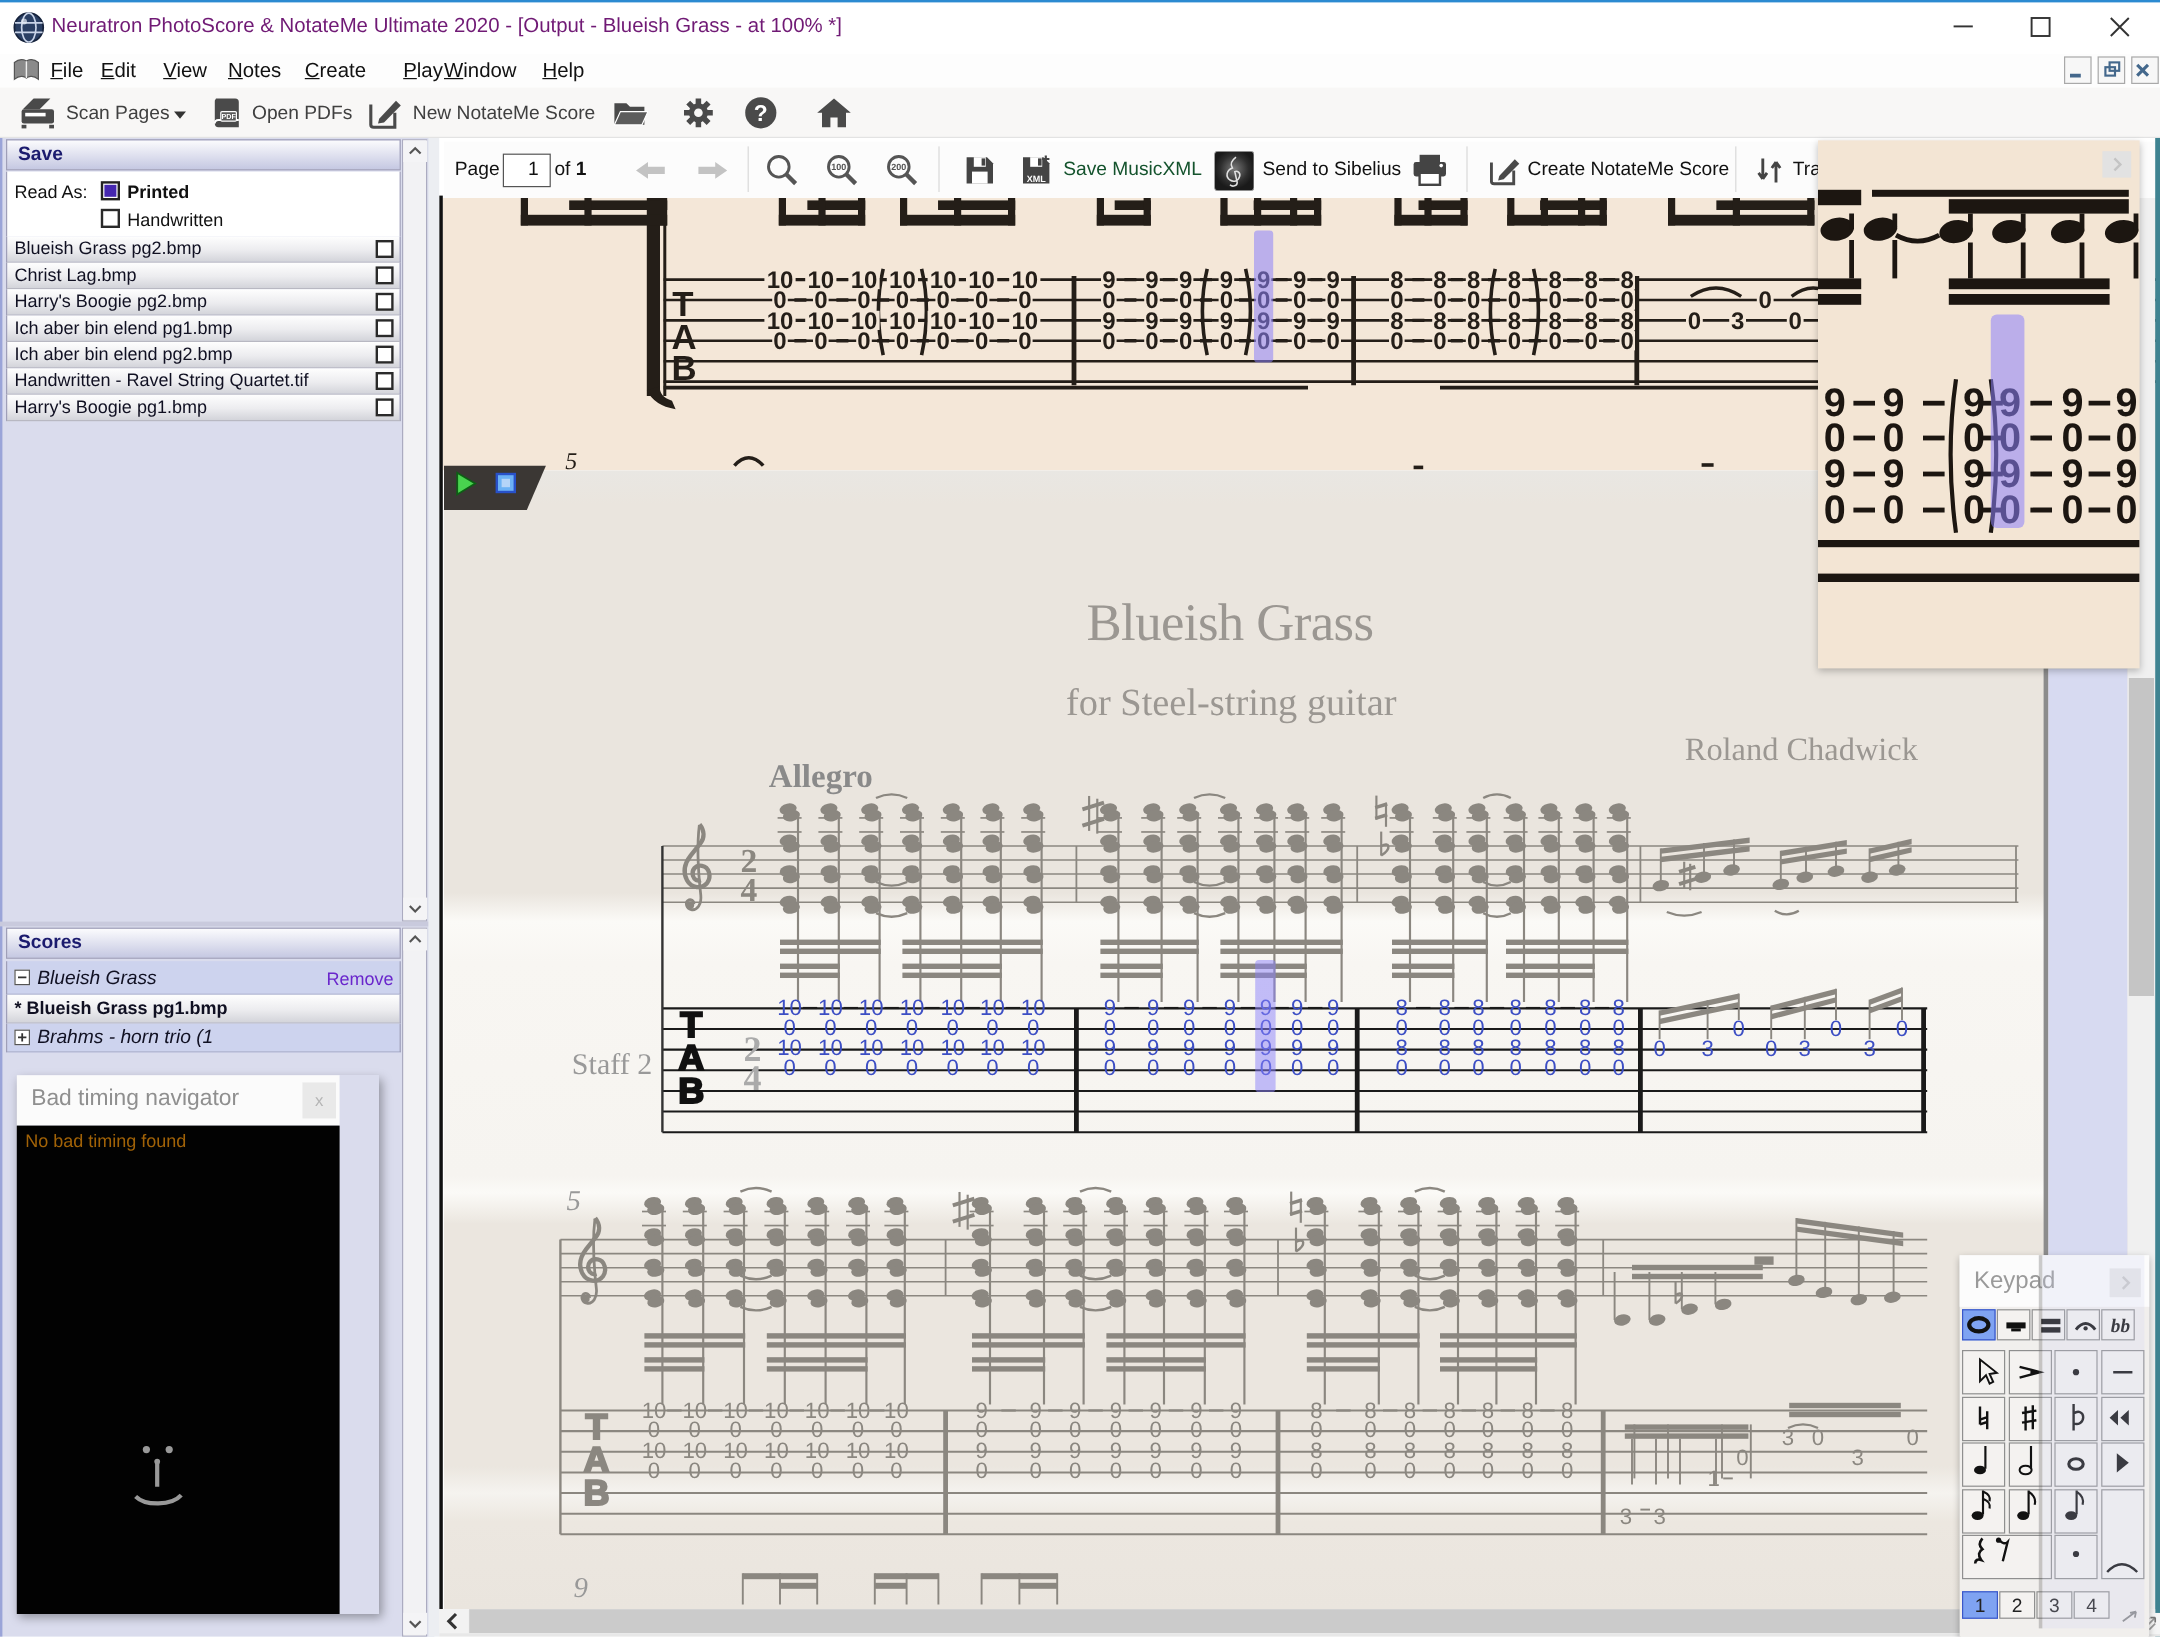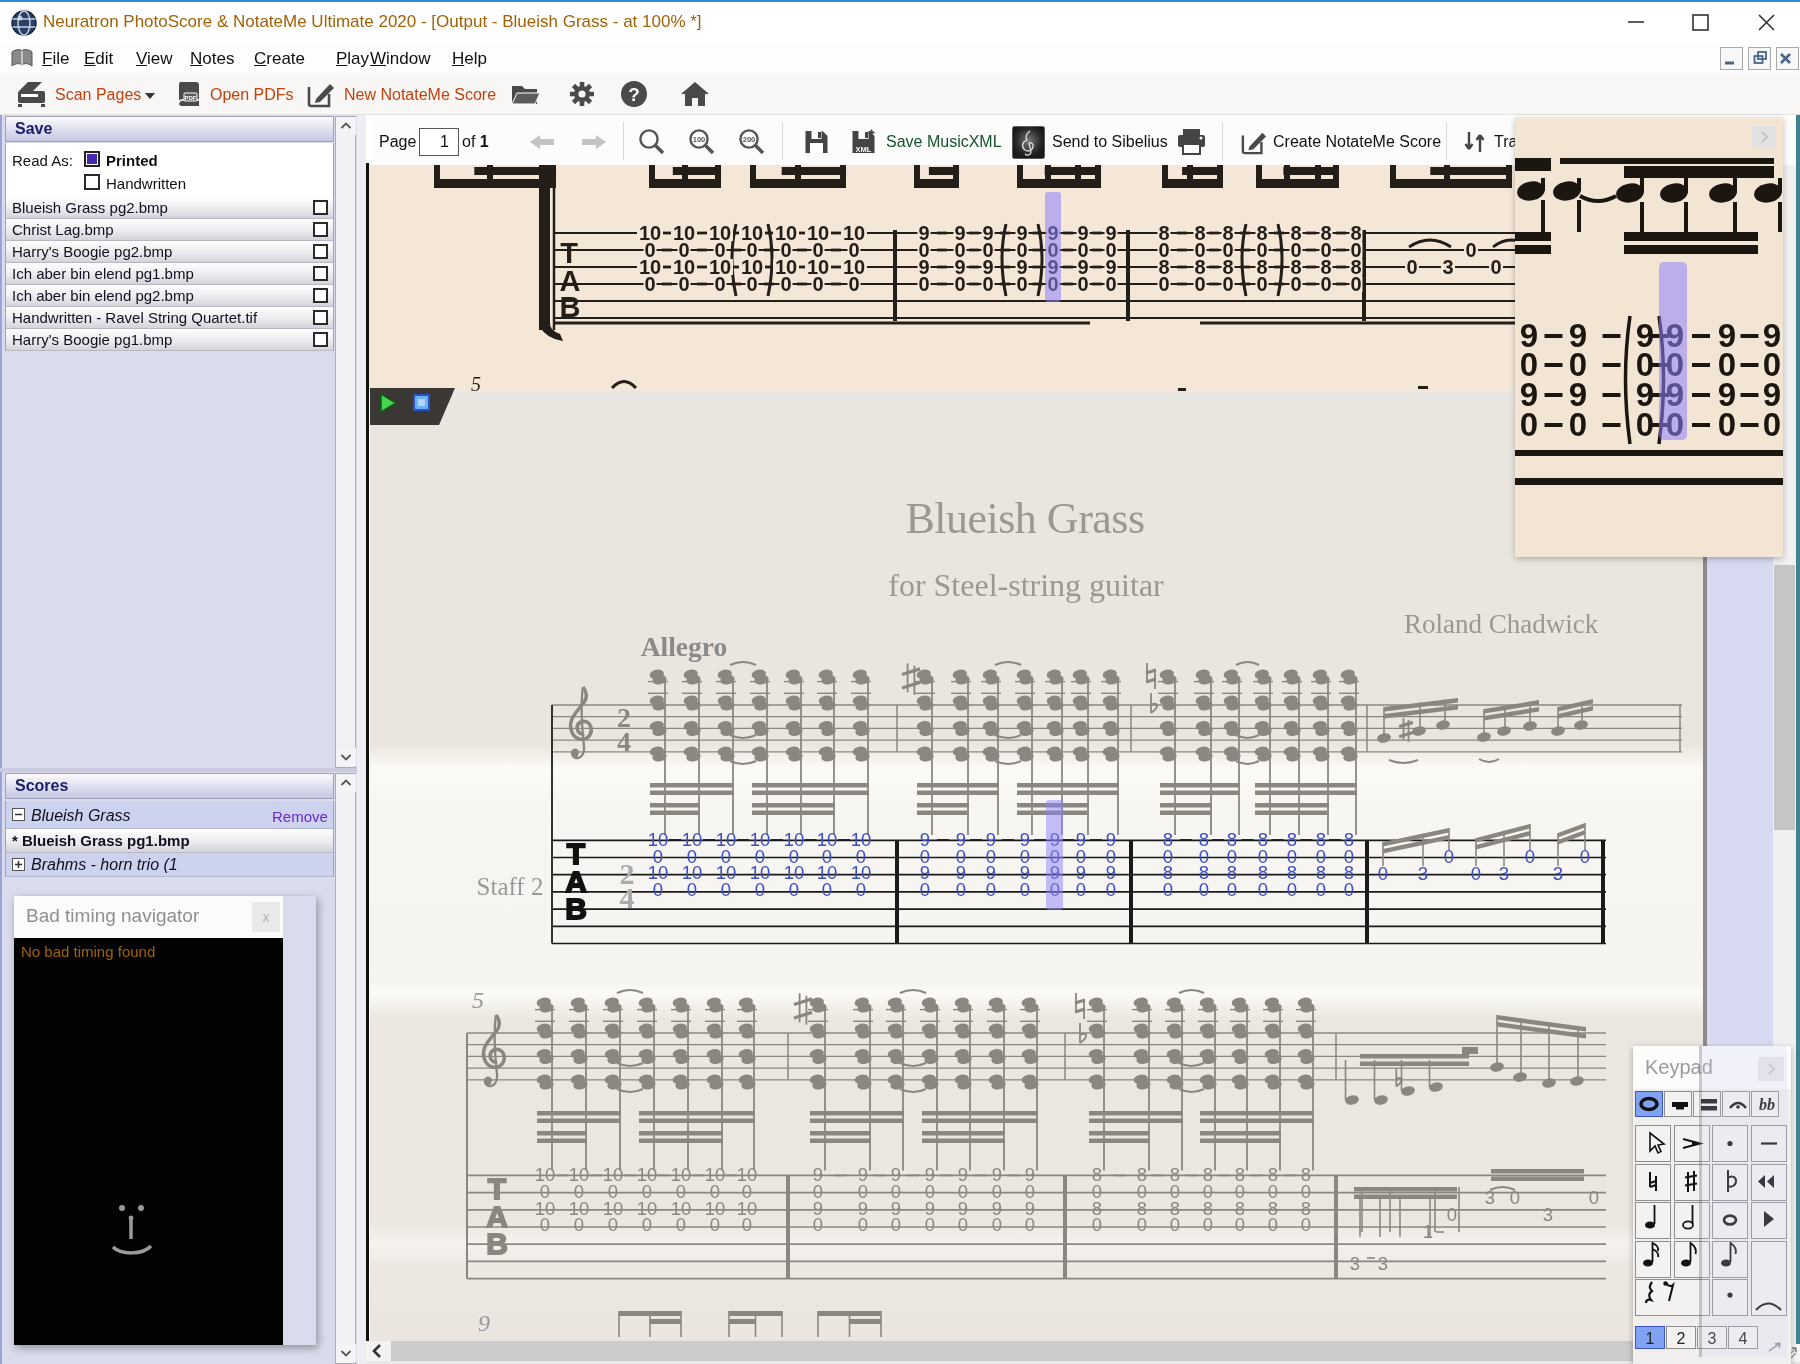--- a/index.html
+++ b/index.html
@@ -1,23 +1,23 @@
 <!DOCTYPE html>
 <html><head><meta charset="utf-8"><style>
 *{margin:0;padding:0;box-sizing:border-box;}
 body{width:1800px;height:1364px;overflow:hidden;position:relative;
  font-family:"Liberation Sans",sans-serif;background:#fff;}
 .abs{position:absolute;}
 .titlebar{left:0;top:0;width:1800px;height:45px;background:#ffffff;border-top:2px solid #2b8ad1;}
-.title-text{left:43px;top:12px;font-size:17px;color:#a16207;}
+.title-text{left:43px;top:12px;font-size:17px;color:#701a75;}
 .menubar{left:0;top:45px;width:1800px;height:28px;background:#fdfdfd;}
 .menu-item{top:49px;font-size:17px;color:#111;}
 .menu-item u{text-decoration:underline;}
 .toolbar{left:0;top:73px;width:1800px;height:42px;background:#f8f7f6;border-bottom:1px solid #e3e3e3;}
-.tb-label{top:86px;font-size:16px;color:#c2410c;}
+.tb-label{top:86px;font-size:16px;color:#404040;}
 .leftpanel{left:0;top:115px;width:362px;height:1249px;background:#dadced;}
 .panel-hdr{left:5px;width:329px;height:26px;background:linear-gradient(#fbfbfd,#c5c8e2);
  border:1px solid #9f9fb8;font-size:16px;font-weight:bold;color:#1b1b6e;padding:3px 0 0 9px;}
 .readas{left:5px;width:329px;background:#fff;border-left:1px solid #9f9fb8;border-right:1px solid #9f9fb8;}
 .filerow{left:5px;width:329px;height:22px;background:linear-gradient(#fefefe 0%,#ececef 55%,#d3d4da 100%);
  border-left:1px solid #9f9fb8;border-right:1px solid #9f9fb8;border-bottom:1px solid #b8b8c2;
  font-size:15px;color:#101022;padding:2px 0 0 6px;white-space:nowrap;}
 .cb{position:absolute;width:16px;height:16px;background:#fff;border:2px solid #2a2a2a;}
 .bluerow{left:5px;width:329px;height:24px;background:#cdd3ee;border-left:1px solid #9f9fb8;
  border-right:1px solid #9f9fb8;border-bottom:1px solid #b0b4cf;font-size:15px;color:#101022;padding:3px 0 0 6px;}

